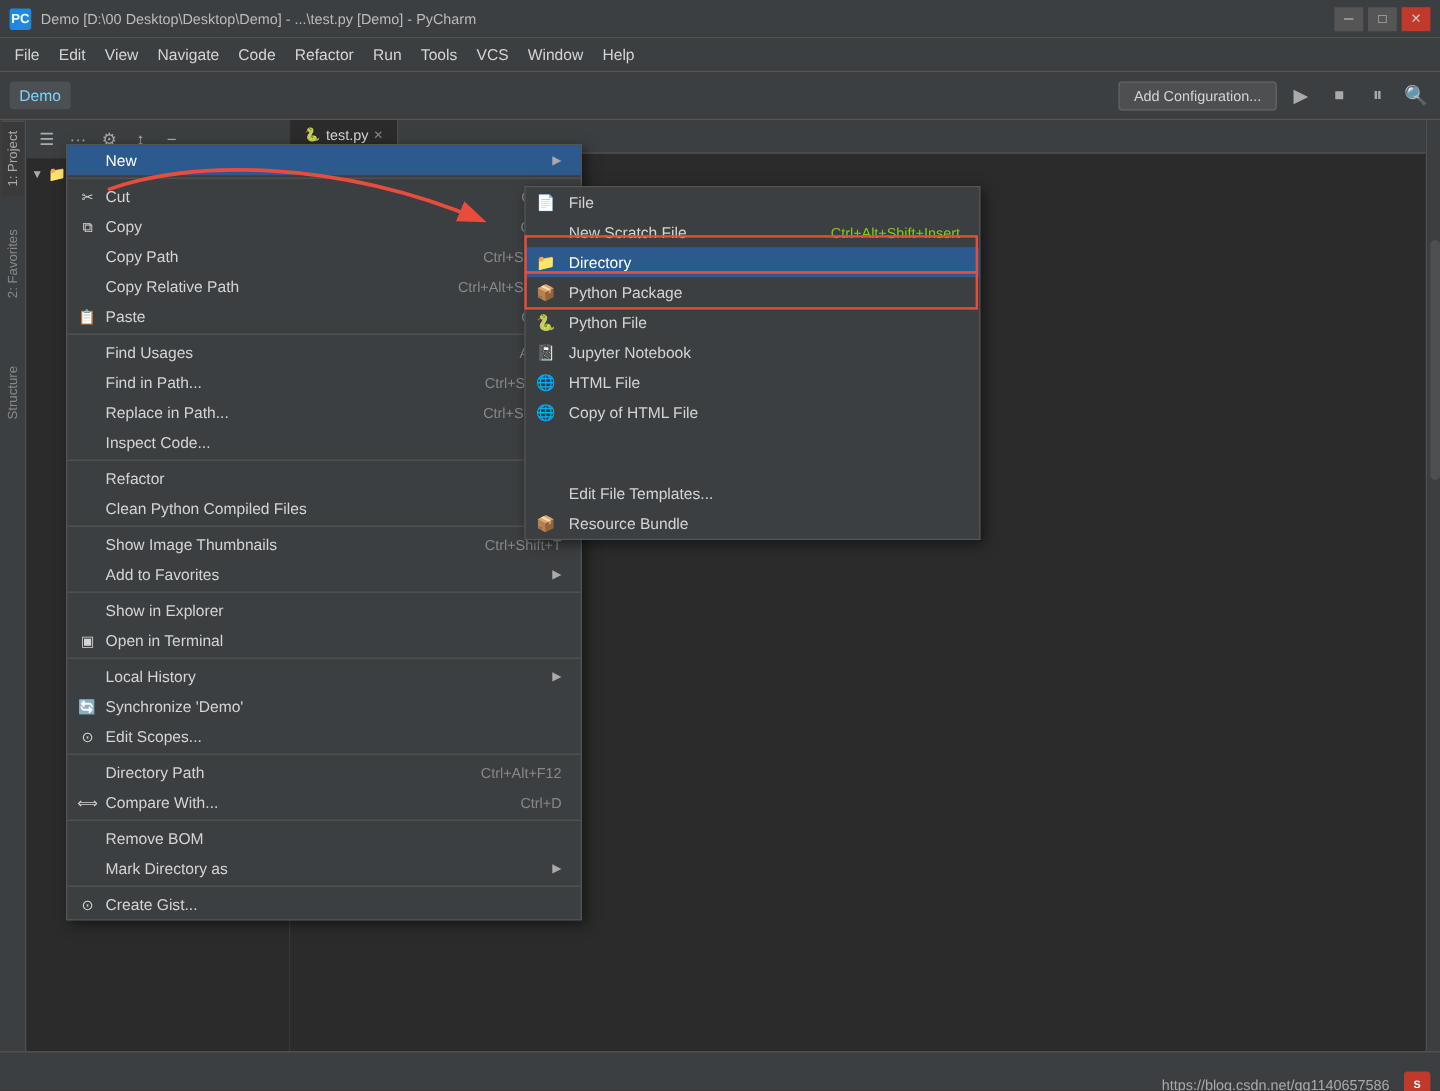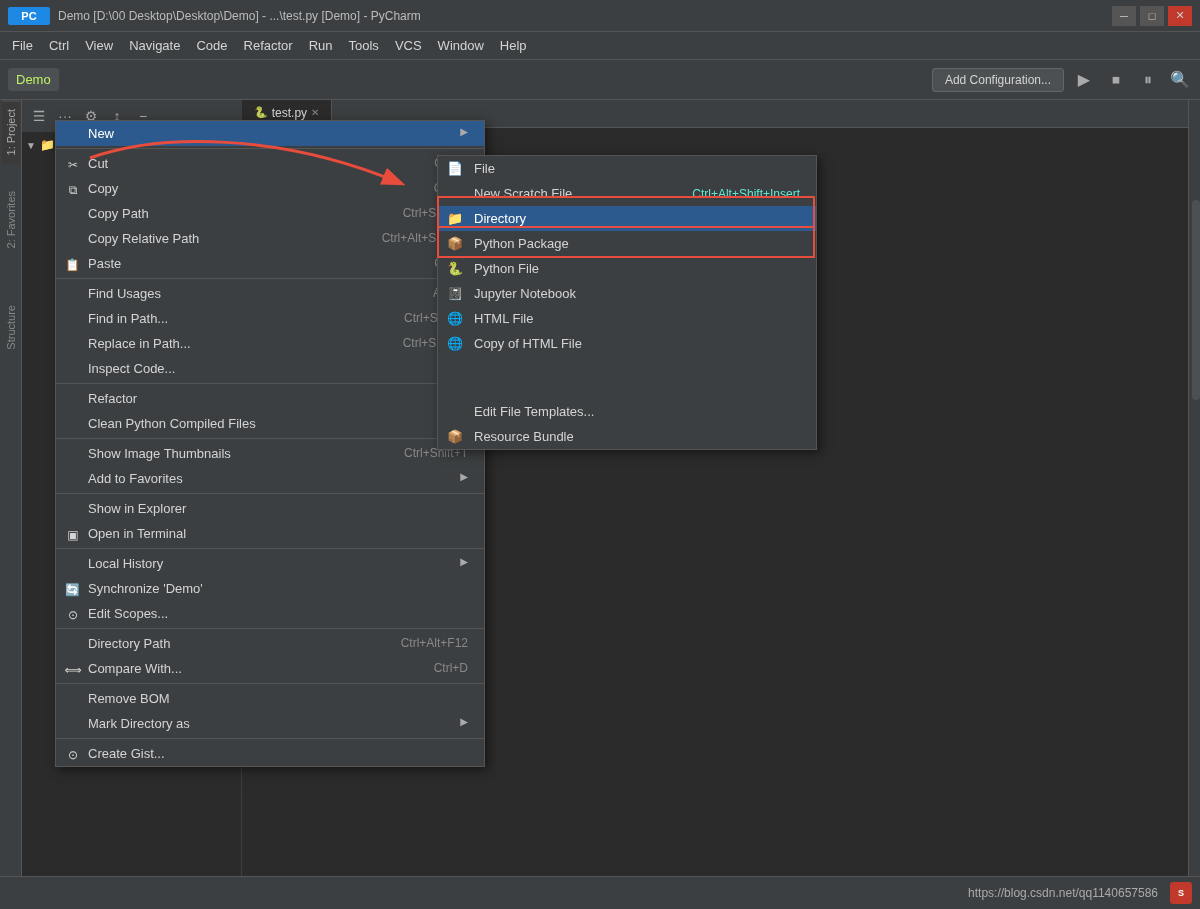--- a/index.html
+++ b/index.html
@@ -17,21 +17,21 @@
     
     .title-bar {
       background: #3c3f41;
       height: 32px;
       display: flex;
       align-items: center;
       padding: 0 8px;
       border-bottom: 1px solid #555;
     }
     .title-bar-icon {
-      width: 42px;
+      width: 18px;
       height: 18px;
       background: #1e88e5;
       border-radius: 2px;
       margin-right: 8px;
       display: flex; align-items: center; justify-content: center;
       font-size: 11px; color: white; font-weight: bold;
     }
     .title-bar-text {
       flex: 1;
       font-size: 12px;
@@ -75,21 +75,21 @@
       align-items: center;
       padding: 0 8px;
       border-bottom: 1px solid #555;
       gap: 4px;
     }
     .toolbar-project-name {
       background: #4c5052;
       padding: 4px 8px;
       border-radius: 3px;
       font-size: 13px;
-      color: #bef264;
+      color: #7dd3fc;
     }
     .toolbar-right {
       margin-left: auto;
       display: flex;
       align-items: flex-end;
       gap: 8px;
     }
     .add-config-btn {
       background: #4c5052;
       border: 1px solid #666;
@@ -199,21 +199,21 @@
       background: #3c3f41;
       border: 1px solid #555;
       box-shadow: 3px 3px 10px rgba(0,0,0,0.5);
       z-index: 100;
       font-size: 13px;
     }
     .ctx-item {
       padding: 5px 16px 5px 32px;
       cursor: pointer;
       display: flex;
-      align-items: flex-start;
+      align-items: center;
       justify-content: space-between;
       color: #d4d4d4;
       position: relative;
     }
     .ctx-item.highlighted { background: #2d5a8e; color: white; }
     .ctx-item.has-submenu::after {
       content: '▶';
       font-size: 10px;
       color: #aaa;
     }
@@ -251,21 +251,21 @@
     .ctx-item-new {
       padding: 5px 16px 5px 32px;
       cursor: pointer;
       display: flex;
       align-items: center;
       justify-content: space-between;
       color: #d4d4d4;
       position: relative;
     }
     .ctx-item-new.highlighted { background: #2d5a8e; color: white; }
-    .ctx-item-new .shortcut { color: #5eead4; font-size: 12px; }
+    .ctx-item-new .shortcut { color: #84cc16; font-size: 12px; }
     .ctx-item-new .icon-placeholder {
       position: absolute;
       left: 8px;
       width: 18px; height: 18px;
       display: flex; align-items: center; justify-content: center;
     }
 
     
     .red-outline-dir {
       position: absolute;
@@ -338,21 +338,21 @@
   <div class="title-bar-text">Demo [D:\00 Desktop\Desktop\Demo] - ...\test.py [Demo] - PyCharm</div>
   <div class="title-bar-controls">
     <button class="title-btn">─</button>
     <button class="title-btn">□</button>
     <button class="title-btn close">✕</button>
   </div>
 </div>
 
 <div class="menu-bar">
   <div class="menu-item">File</div>
-  <div class="menu-item">Ctrl</div>
+  <div class="menu-item">Edit</div>
   <div class="menu-item">View</div>
   <div class="menu-item">Navigate</div>
   <div class="menu-item">Code</div>
   <div class="menu-item">Refactor</div>
   <div class="menu-item">Run</div>
   <div class="menu-item">Tools</div>
   <div class="menu-item">VCS</div>
   <div class="menu-item">Window</div>
   <div class="menu-item">Help</div>
 </div>
@@ -579,20 +579,20 @@
 
 <svg class="red-arrow" width="340" height="100" viewBox="0 0 340 100" style="position:absolute; left:80px; top:128px; z-index:103; pointer-events:none;">
   <defs>
     <marker id="arrowhead" markerWidth="8" markerHeight="8" refX="6" refY="3" orient="auto">
       <polygon points="0 0, 8 3, 0 6" fill="#e74c3c"></polygon>
     </marker>
   </defs>
   <path d="M 10 30 C 80 5, 200 5, 320 55" stroke="#e74c3c" stroke-width="3" fill="none" marker-end="url(#arrowhead)"></path>
 </svg>
 
-<div class="bottom-bar" style="bottom:0; left:0; right:0; position:fixed; height:32px; background:#3c3f41; border-top:1px solid #555; display:flex; align-items:center; padding:16px 8px; font-size:12px; color:#aaa; z-index:200;">
+<div class="bottom-bar" style="bottom:0; left:0; right:0; position:fixed; height:32px; background:#3c3f41; border-top:1px solid #555; display:flex; align-items:flex-start; padding:16px 8px; font-size:12px; color:#aaa; z-index:200;">
   <span></span>
   <div class="bottom-right" style="margin-left:auto; display:flex; align-items:center; gap:12px;">
     <span>https://blog.csdn.net/qq1140657586</span>
 
     <div style="width:22px; height:22px; background:#c0392b; border-radius:3px; display:flex; align-items:center; justify-content:center; color:white; font-size:9px; font-weight:bold;">S</div>
   </div>
 </div>
 
 </body></html>

